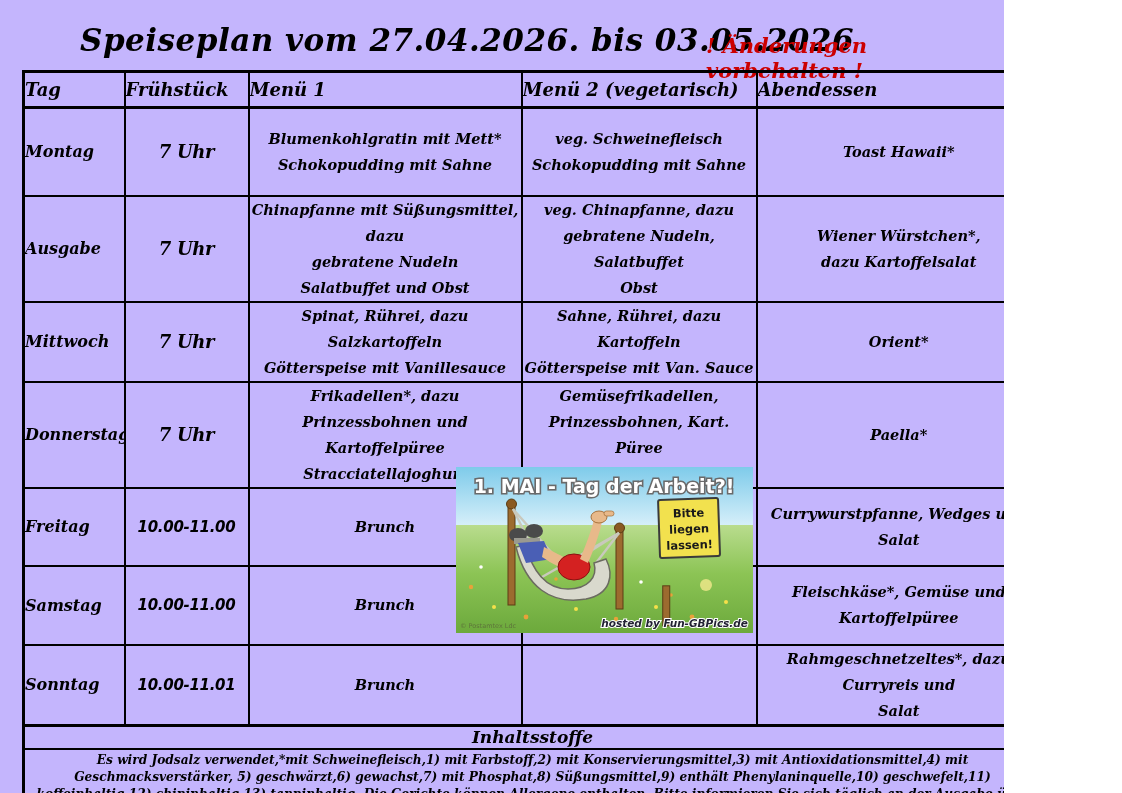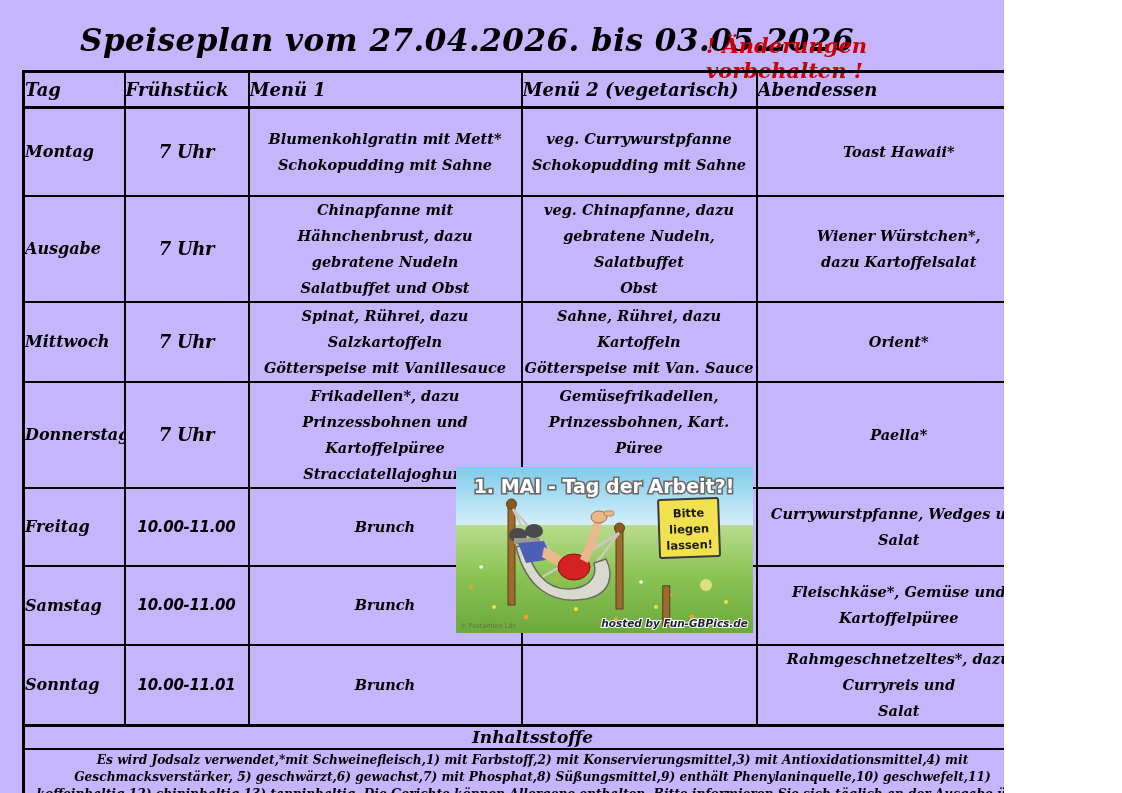--- a/index.html
+++ b/index.html
@@ -60,32 +60,32 @@
     </thead>
     <tbody>
       <tr style="height:88px">
         <td class="day">Montag</td>
         <td class="bf uhr">7 Uhr</td>
         <td class="menu">
           <div class="ln">Blumenkohlgratin mit Mett*</div>
           <div class="ln">Schokopudding mit Sahne</div>
         </td>
         <td class="menu">
-          <div class="ln">veg. Currywurstpfanne</div>
+          <div class="ln">veg. Schweinefleisch</div>
           <div class="ln">Schokopudding mit Sahne</div>
         </td>
         <td class="menu">
           <div class="ln">Toast Hawaii*</div>
         </td>
       </tr>
       <tr style="height:97px">
         <td class="day">Ausgabe</td>
         <td class="bf uhr">7 Uhr</td>
         <td class="menu">
-          <div class="ln">Chinapfanne mit Hähnchenbrust, dazu</div>
+          <div class="ln">Chinapfanne mit Süßungsmittel, dazu</div>
           <div class="ln">gebratene Nudeln</div>
           <div class="ln">Salatbuffet und Obst</div>
         </td>
         <td class="menu">
           <div class="ln">veg. Chinapfanne, dazu</div>
           <div class="ln">gebratene Nudeln, Salatbuffet</div>
           <div class="ln">Obst</div>
         </td>
         <td class="menu">
           <div class="ln">Wiener Würstchen*,</div>

